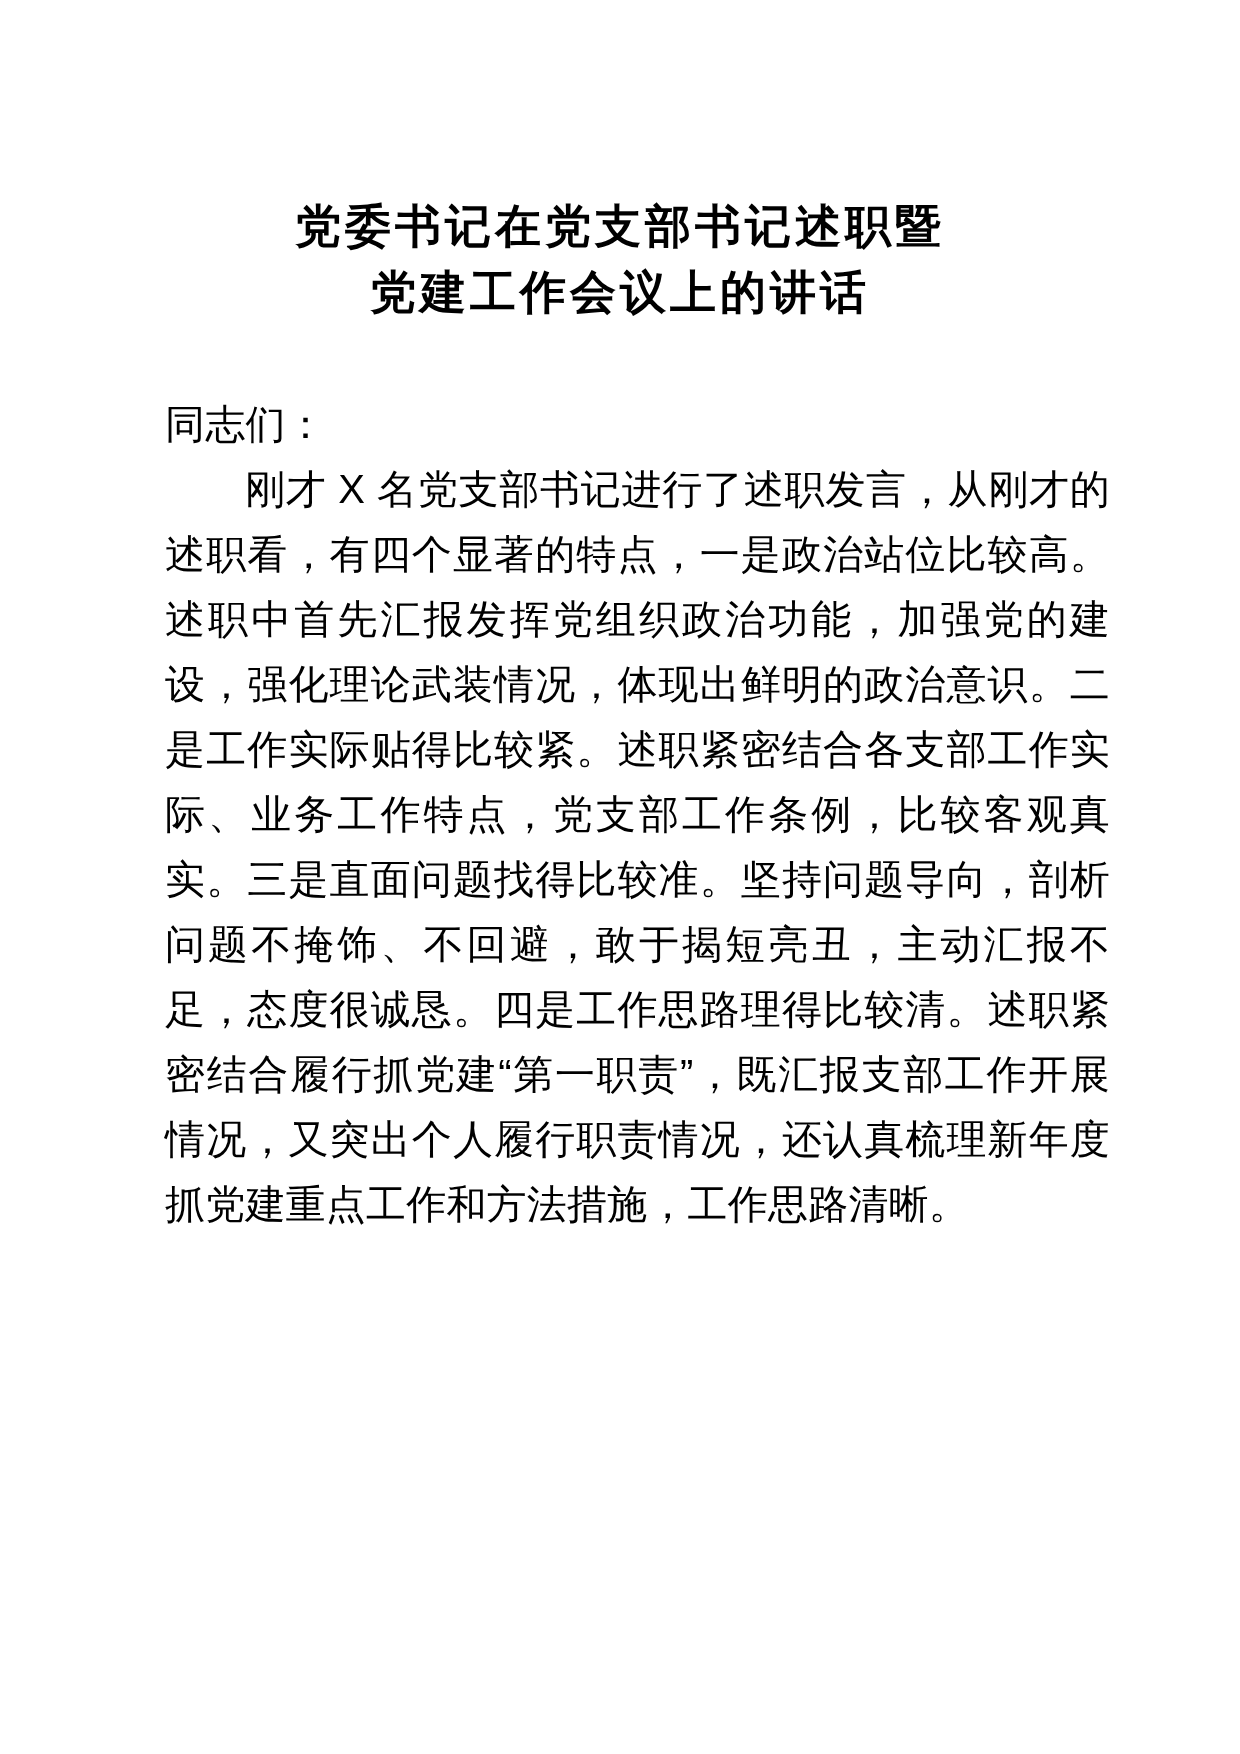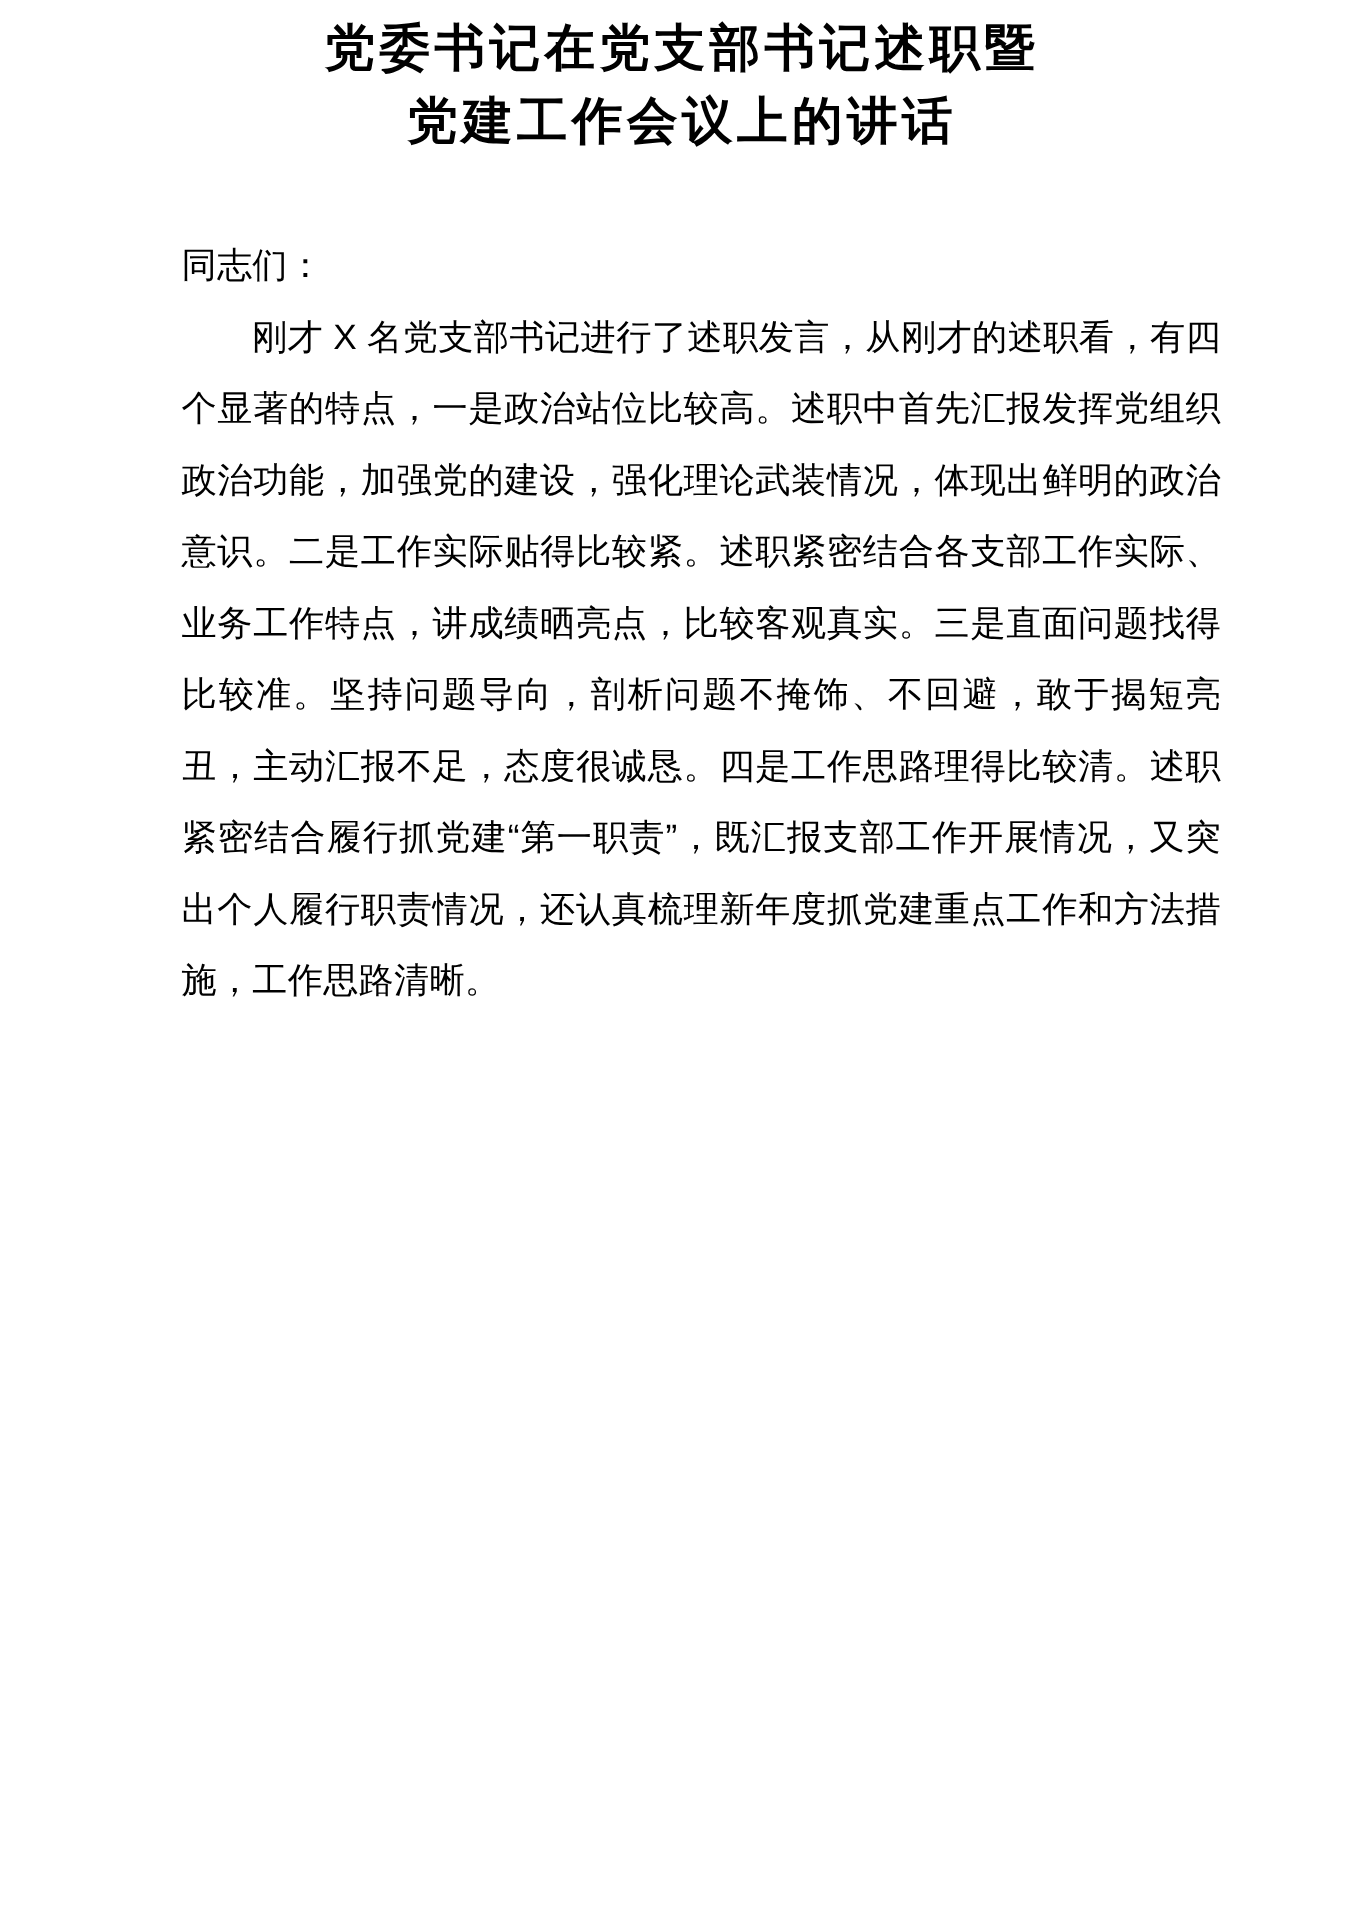--- a/index.html
+++ b/index.html
@@ -10,34 +10,35 @@
     .page {
       position: relative;
       width: 1240px;
       height: 1754px;
       background: #ffffff;
       color: #000000;
       overflow: hidden;
       font-family: "Liberation Sans", sans-serif;
     }
     .doc-title {
-      margin: 10px;
+      margin: 0;
+      padding-top: 193px;
       text-align: center;
       font-size: 46px;
       line-height: 66px;
       font-weight: 900;
       letter-spacing: 4px;
     }
     .title-line {
       display: block;
     }
     .doc-body {
       margin: 67px 130px 0 165px;
       width: 945px;
-      font-size: 32px;
+      font-size: 40px;
       line-height: 65px;
       letter-spacing: 0.2px;
       text-align: justify;
       line-break: strict;
     }
     .salutation {
       margin: 0;
     }
     .para {
       margin: 0;
@@ -47,15 +48,15 @@
 </head>
 <body>
 
 <div class="page">
   <h1 class="doc-title">
     <span class="title-line">党委书记在党支部书记述职暨</span>
     <span class="title-line">党建工作会议上的讲话</span>
   </h1>
   <div class="doc-body">
     <p class="salutation">同志们：</p>
-    <p class="para">刚才 X 名党支部书记进行了述职发言，从刚才的述职看，有四个显著的特点，一是政治站位比较高。述职中首先汇报发挥党组织政治功能，加强党的建设，强化理论武装情况，体现出鲜明的政治意识。二是工作实际贴得比较紧。述职紧密结合各支部工作实际、业务工作特点，讲成绩晒亮点，比较客观真实。三是直面问题找得比较准。坚持问题导向，剖析问题不掩饰、不回避，敢于揭短亮丑，主动汇报不足，态度很诚恳。四是工作思路理得比较清。述职紧密结合履行抓党建“第一职责”，既汇报支部工作开展情况，又突出个人履行职责情况，还认真梳理新年度抓党建重点工作和方法措施，工作思路清晰。</p>
+    <p class="para">刚才 X 名党支部书记进行了述职发言，从刚才的述职看，有四个显著的特点，一是政治站位比较高。述职中首先汇报发挥党组织政治功能，加强党的建设，强化理论武装情况，体现出鲜明的政治意识。二是工作实际贴得比较紧。述职紧密结合各支部工作实际、业务工作特点，党支部工作条例，比较客观真实。三是直面问题找得比较准。坚持问题导向，剖析问题不掩饰、不回避，敢于揭短亮丑，主动汇报不足，态度很诚恳。四是工作思路理得比较清。述职紧密结合履行抓党建“第一职责”，既汇报支部工作开展情况，又突出个人履行职责情况，还认真梳理新年度抓党建重点工作和方法措施，工作思路清晰。</p>
   </div>
 </div>
 
 </body></html>

